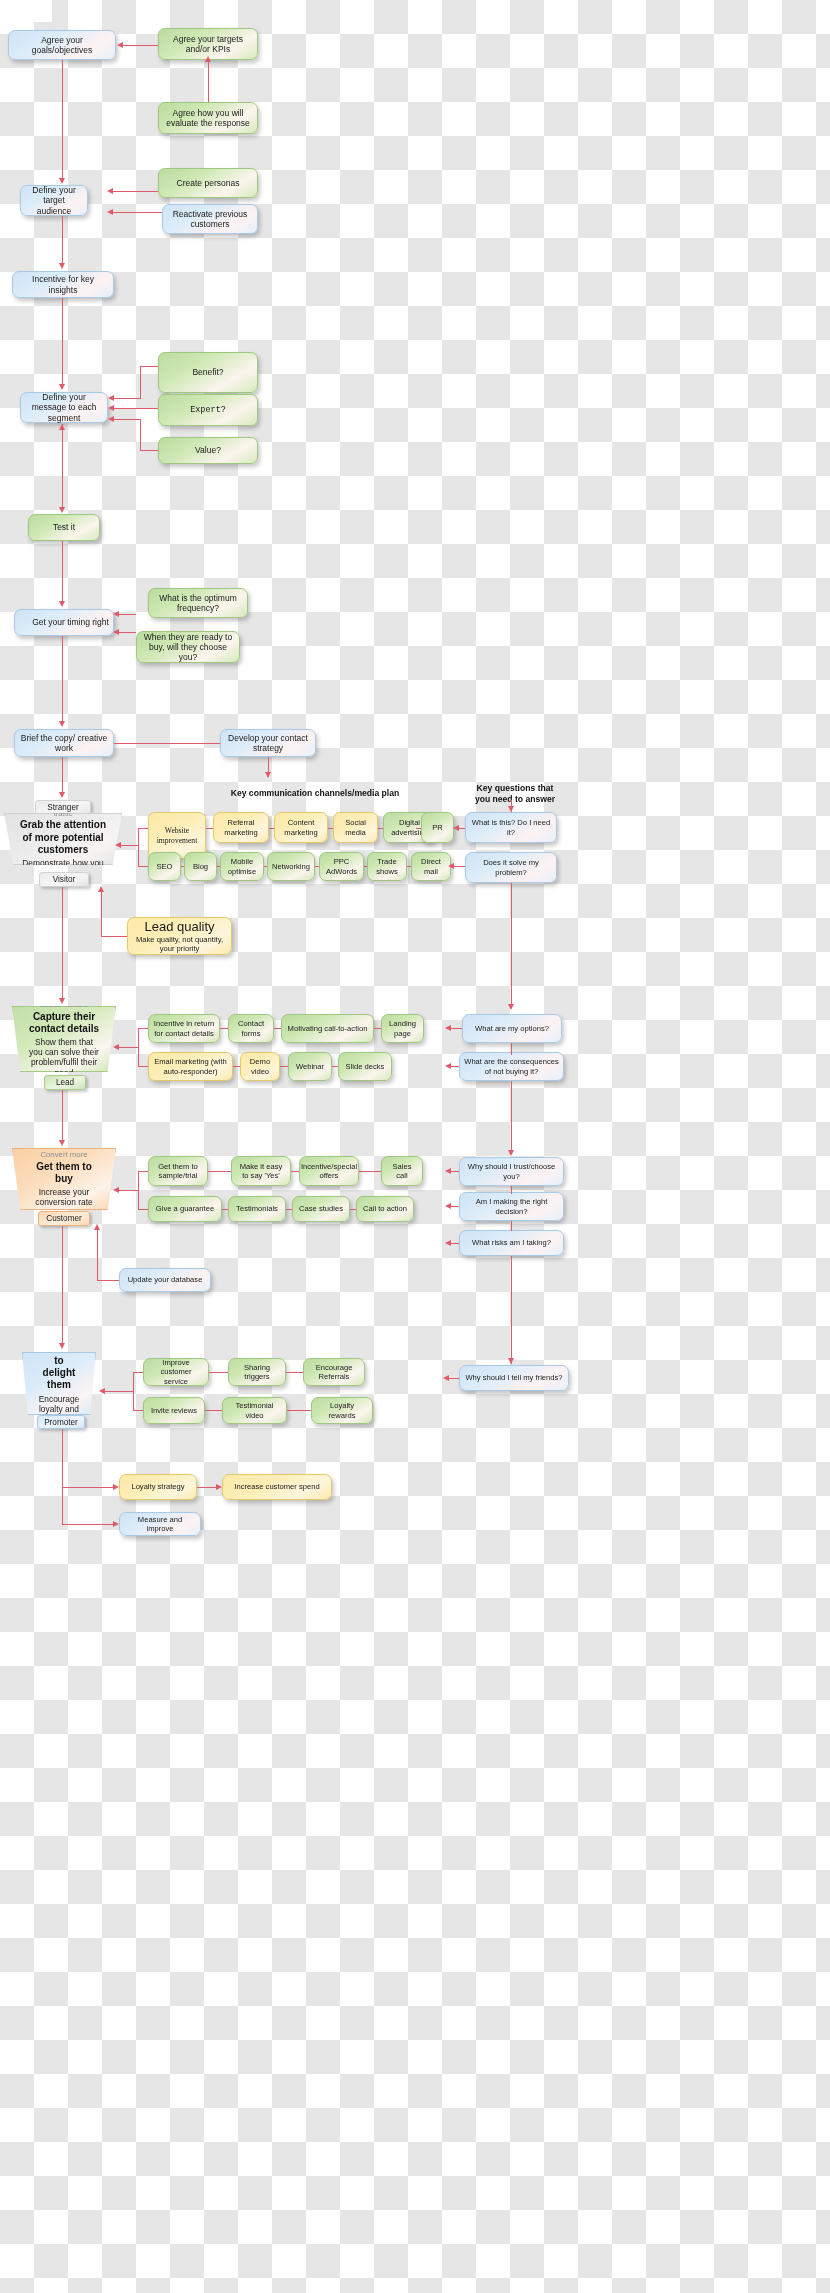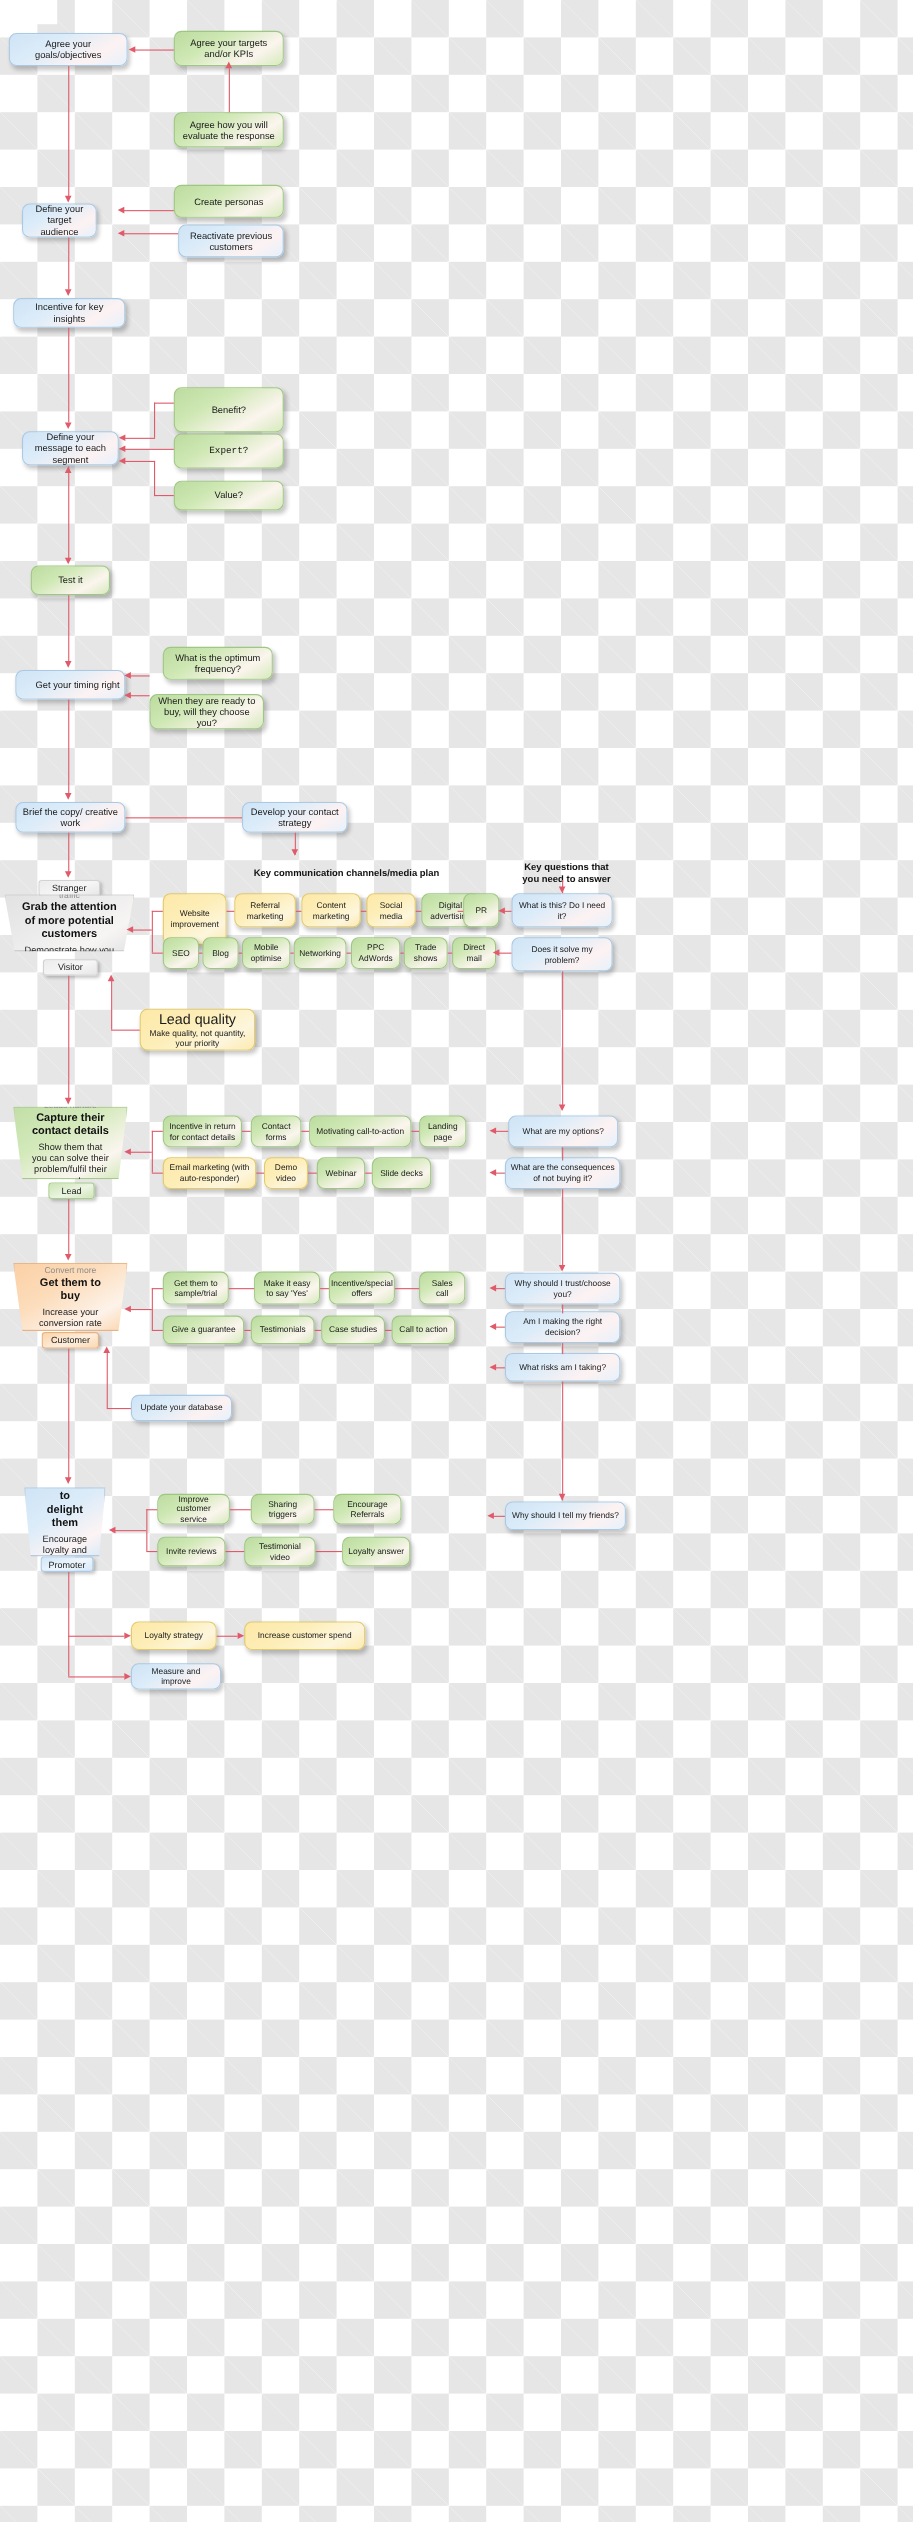--- a/index.html
+++ b/index.html
@@ -132,21 +132,21 @@
   </div>
 
   <div class="tag tag-grey" style="left:35px;top:800px;width:56px;height:15px;">Stranger</div>
   <div class="funnel f-grey" style="left:4px;top:813px;width:118px;height:52px;">
     <div class="f-kicker">Lead quantity / more traffic</div>
     <div class="f-title">Grab the attention of more potential customers</div>
     <div class="f-sub">Demonstrate how you can help them</div>
   </div>
   <div class="tag tag-grey" style="left:39px;top:872px;width:50px;height:15px;">Visitor</div>
 
-  <div class="node yellow tiny" style="left:148px;top:812px;width:58px;height:47px;">Website improvement</div>
+  <div class="node yellow tiny" style="left:148px;top:812px;width:58px;height:47px;font-family:Liberation Serif, serif;">Website improvement</div>
   <div class="node yellow tiny" style="left:213px;top:812px;width:56px;height:31px;">Referral marketing</div>
   <div class="node yellow tiny" style="left:274px;top:812px;width:54px;height:31px;">Content marketing</div>
   <div class="node yellow tiny" style="left:333px;top:812px;width:45px;height:31px;">Social media</div>
   <div class="node green tiny" style="left:383px;top:812px;width:53px;height:31px;">Digital advertising</div>
   <div class="node green tiny" style="left:422px;top:812px;width:33px;height:31px;left:421px;">PR</div>
 
   <div class="node green tiny" style="left:148px;top:852px;width:33px;height:29px;">SEO</div>
   <div class="node green tiny" style="left:184px;top:852px;width:33px;height:29px;">Blog</div>
   <div class="node green tiny" style="left:220px;top:852px;width:44px;height:29px;">Mobile optimise</div>
   <div class="node green tiny" style="left:267px;top:852px;width:48px;height:29px;">Networking</div>
@@ -200,21 +200,21 @@
     <div class="f-sub">Encourage loyalty and advocacy</div>
   </div>
   <div class="tag tag-blue" style="left:37px;top:1415px;width:48px;height:14px;">Promoter</div>
 
   <div class="node green tiny" style="left:143px;top:1358px;width:66px;height:28px;">Improve customer service</div>
   <div class="node green tiny" style="left:228px;top:1358px;width:58px;height:28px;">Sharing triggers</div>
   <div class="node green tiny" style="left:303px;top:1358px;width:62px;height:28px;">Encourage Referrals</div>
 
   <div class="node green tiny" style="left:143px;top:1397px;width:62px;height:27px;">Invite reviews</div>
   <div class="node green tiny" style="left:222px;top:1397px;width:65px;height:27px;">Testimonial video</div>
-  <div class="node green tiny" style="left:311px;top:1397px;width:62px;height:27px;">Loyalty answer</div>
+  <div class="node green tiny" style="left:311px;top:1397px;width:62px;height:27px;">Loyalty rewards</div>
 
   <div class="node yellow tiny" style="left:119px;top:1474px;width:78px;height:26px;">Loyalty strategy</div>
   <div class="node yellow tiny" style="left:222px;top:1474px;width:110px;height:26px;">Increase customer spend</div>
   <div class="node blue tiny" style="left:119px;top:1512px;width:82px;height:24px;">Measure and improve</div>
 
   <div class="node blue tiny" style="left:465px;top:812px;width:92px;height:31px;">What is this? Do I need it?</div>
   <div class="node blue tiny" style="left:465px;top:852px;width:92px;height:31px;">Does it solve my problem?</div>
   <div class="node blue tiny" style="left:462px;top:1014px;width:100px;height:29px;">What are my options?</div>
   <div class="node blue tiny" style="left:459px;top:1052px;width:105px;height:29px;">What are the consequences of not buying it?</div>
   <div class="node blue tiny" style="left:459px;top:1157px;width:105px;height:29px;">Why should I trust/choose you?</div>

